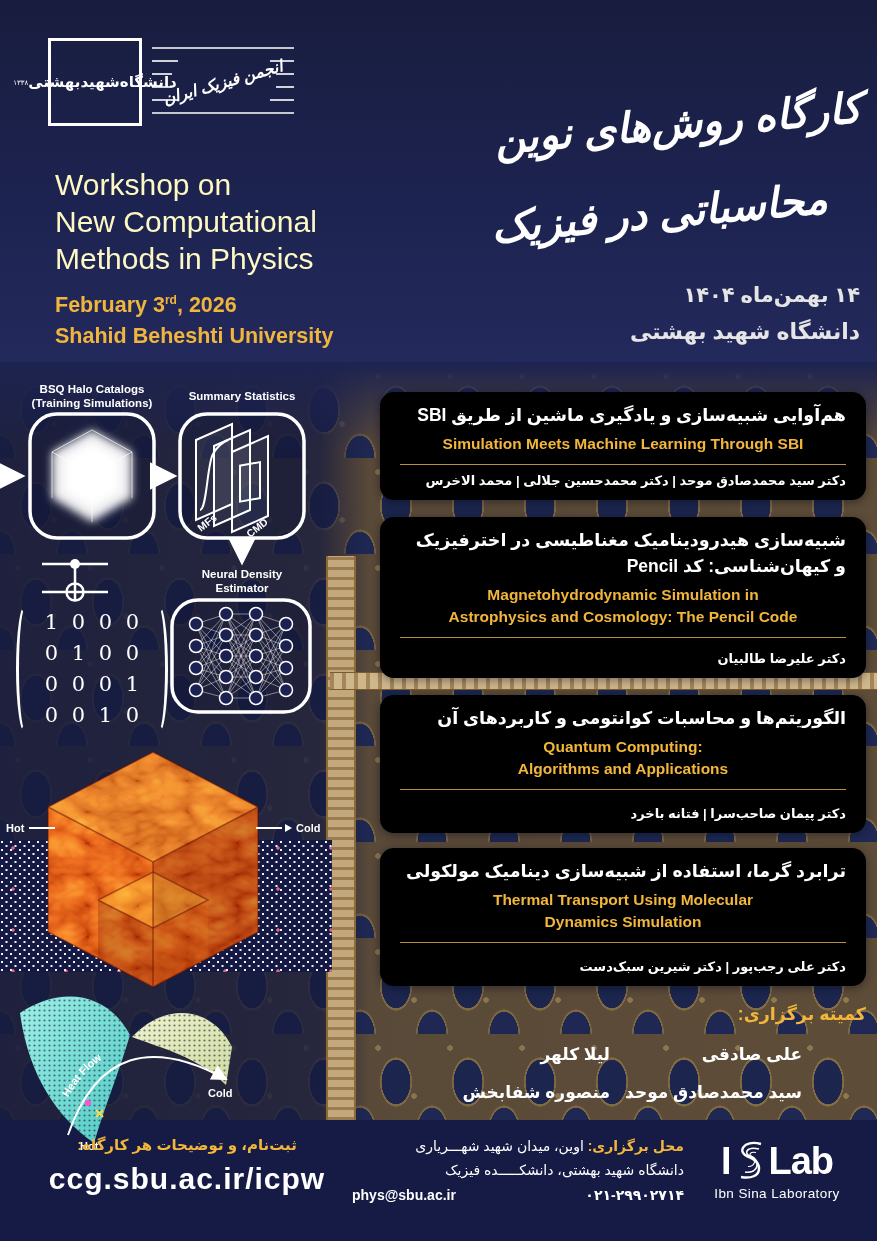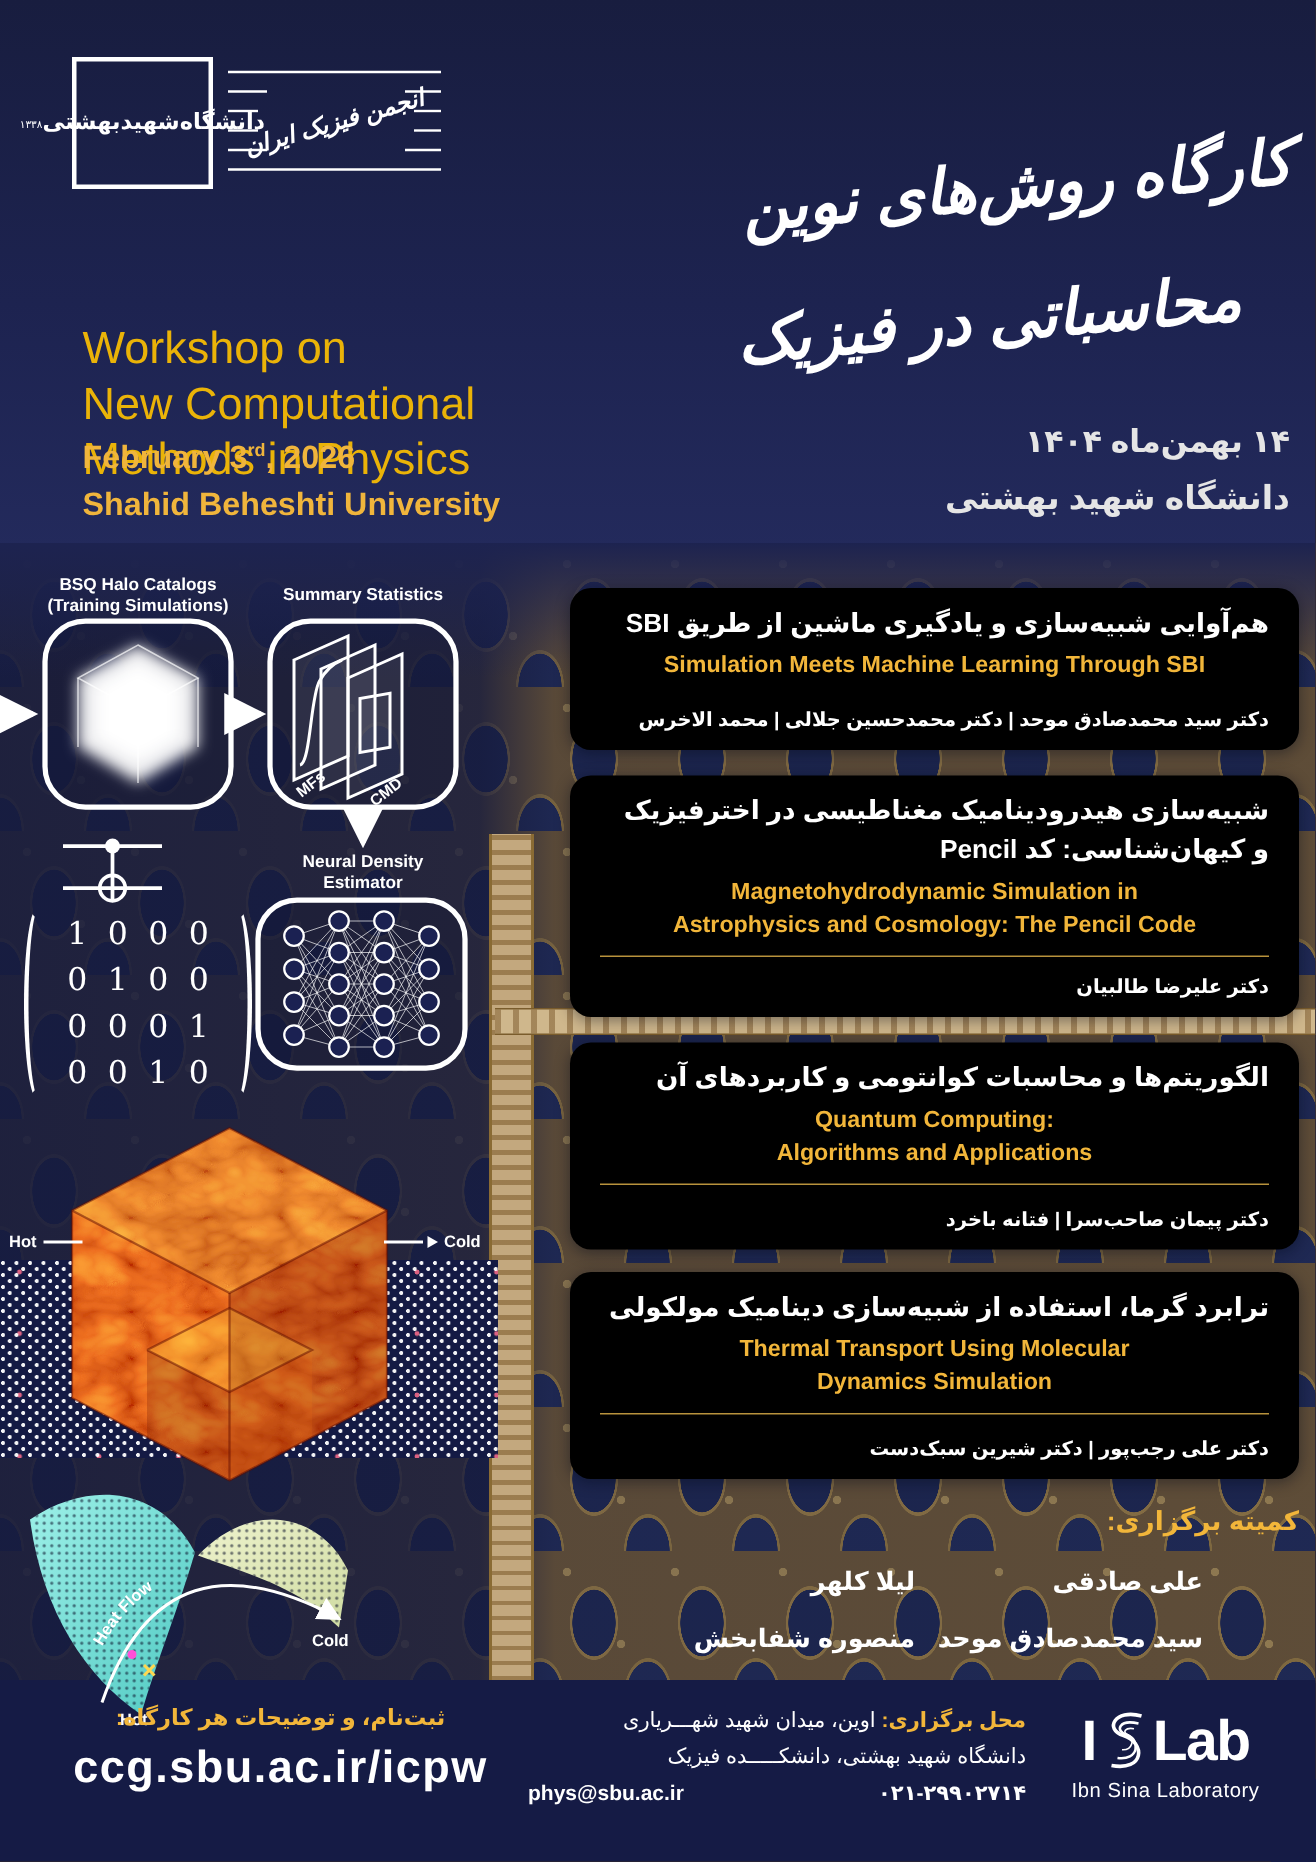--- a/index.html
+++ b/index.html
@@ -38,21 +38,21 @@
 
   
   .sbu-logo{position:absolute;left:48px;top:38px;width:88px;height:82px;z-index:3;
     border:3px solid #fff;display:flex;flex-direction:row;align-items:center;justify-content:center;
     direction:rtl;text-align:center;}
   .sbu-logo .l{font-size:15px;font-weight:bold;line-height:18px;}
   .sbu-logo .y{font-size:7px;margin-top:2px;}
   .psi-logo{position:absolute;left:152px;top:40px;z-index:3;}
   .psi-logo .callig{position:absolute;left:0;top:0;width:142px;height:84px;display:flex;align-items:center;justify-content:center;}
   .psi-logo .callig span{font-style:italic;font-weight:bold;font-size:16px;transform:rotate(-16deg);white-space:nowrap;}
-  .title-en{position:absolute;left:55px;top:166px;z-index:3;font-size:30px;font-weight:500;line-height:37px;color:#eab308;margin-top:48px;}
+  .title-en{position:absolute;left:55px;top:166px;z-index:3;font-size:30px;font-weight:500;line-height:37px;color:#fef9c3;}
   .date-en{position:absolute;left:55px;top:285px;z-index:3;font-size:21.5px;font-weight:700;line-height:31px;color:#f0b53c;}
   .date-en sup{font-size:12px;}
   .title-fa{position:absolute;right:16px;top:64px;z-index:3;direction:rtl;text-align:right;
     font-style:italic;font-weight:bold;font-size:42px;line-height:88px;color:#fff;}
   .title-fa .ln{transform:rotate(-5deg);transform-origin:right center;}
   .title-fa .ln2{padding-left:30px;padding-right:34px;}
   .date-fa{position:absolute;right:17px;top:276px;z-index:3;direction:rtl;text-align:right;
     color:#e5e5e5;font-weight:bold;font-size:21px;line-height:37px;}
 
   

